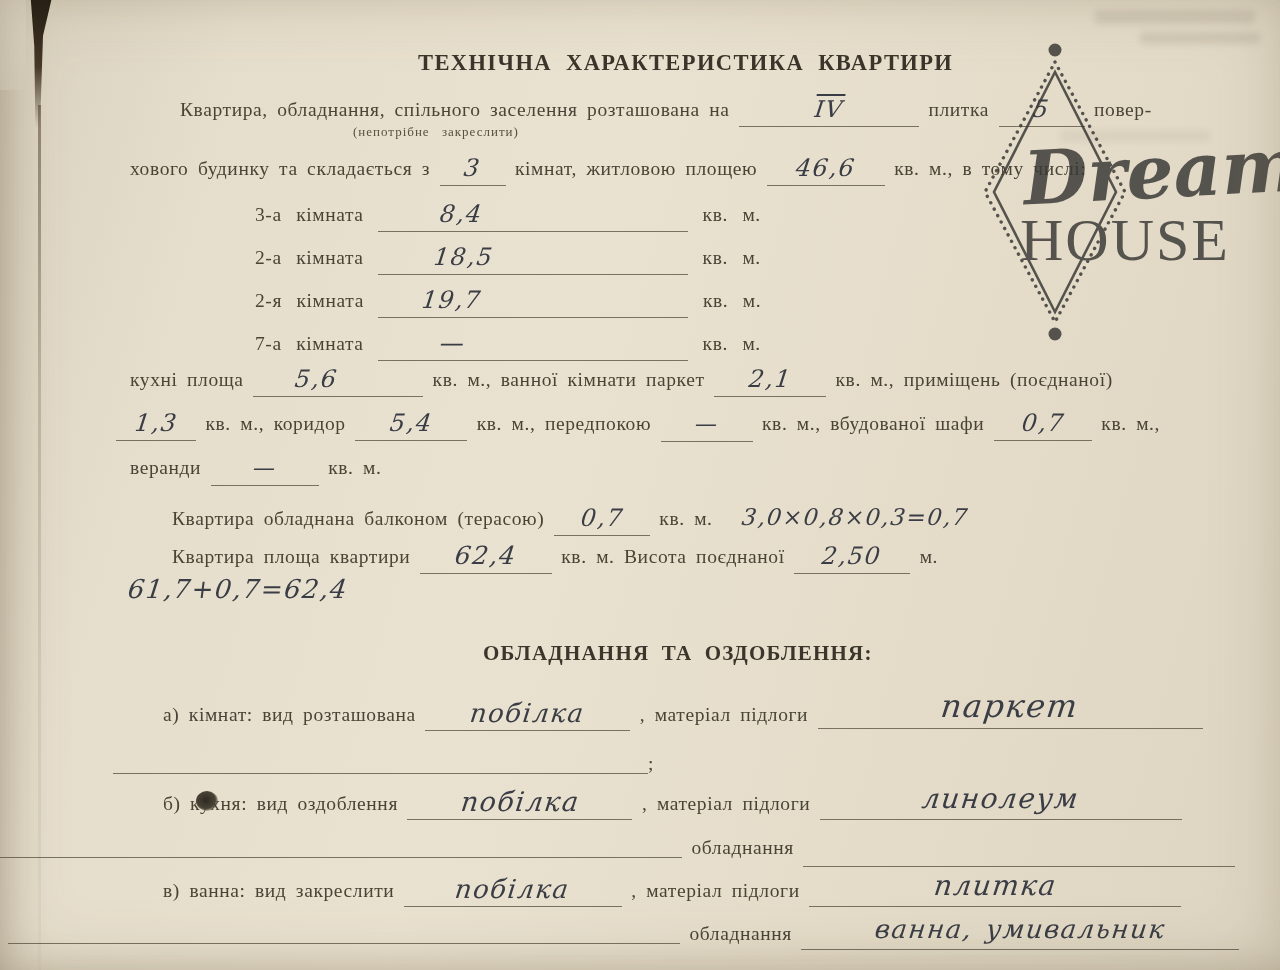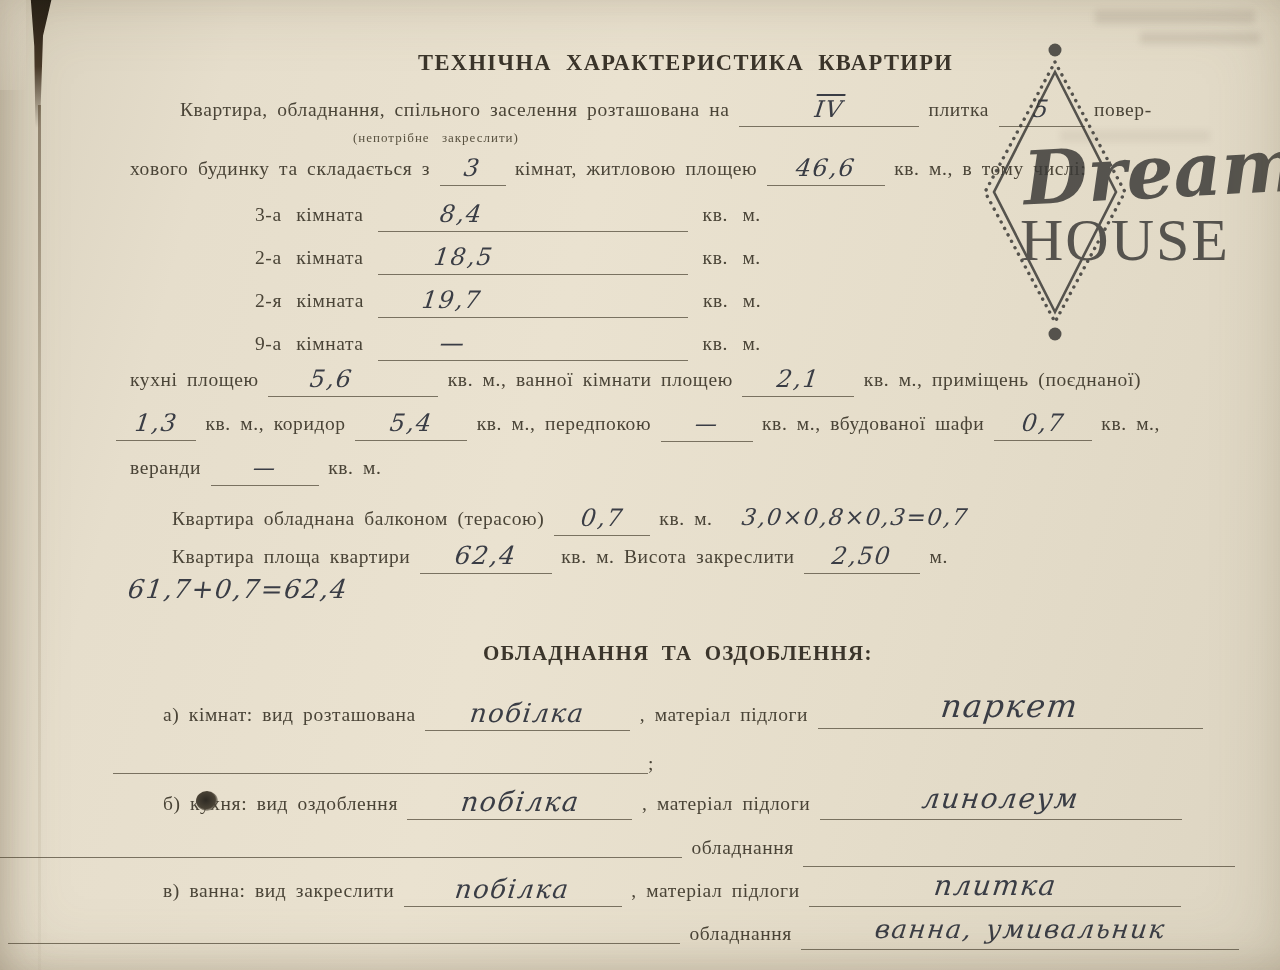--- a/index.html
+++ b/index.html
@@ -57,21 +57,21 @@
 
 <div class="p title" style="left:418px; top:50px;">ТЕХНІЧНА ХАРАКТЕРИСТИКА КВАРТИРИ</div>
 
 <div class="p" style="left:180px; top:99px;">
   <span>Квартира, обладнання, спільного заселення розташована на</span>
   <span class="b" style="width:180px;"><span class="hw ov" style="font-size:23px;">IV</span></span>
   <span>плитка</span>
   <span class="b" style="width:86px;"><span class="hw" style="font-size:24px;">5</span></span>
   <span>повер-</span>
 </div>
-<div class="p note" style="left:353px; top:130px;">(непотрібне закреслити)</div>
+<div class="p note" style="left:353px; top:124px;">(непотрібне закреслити)</div>
 
 <div class="p" style="left:130px; top:158px;">
   <span>хового будинку та складається з</span>
   <span class="b" style="width:66px;"><span class="hw" style="font-size:24px;">3</span></span>
   <span>кімнат, житловою площею</span>
   <span class="b" style="width:118px;"><span class="hw" style="font-size:24px;">46,6</span></span>
   <span>кв. м., в тому числі:</span>
 </div>
 
 <div class="p sp" style="left:255px; top:204px;">
@@ -83,29 +83,29 @@
   <span>2-а кімната</span>
   <span class="b left" style="width:310px; padding-left:56px;"><span class="hw" style="font-size:24px;">18,5</span></span>
   <span>кв. м.</span>
 </div>
 <div class="p sp" style="left:255px; top:290px;">
   <span>2-я кімната</span>
   <span class="b left" style="width:310px; padding-left:44px;"><span class="hw" style="font-size:24px;">19,7</span></span>
   <span>кв. м.</span>
 </div>
 <div class="p sp" style="left:255px; top:333px;">
-  <span>9-а кімната</span>
+  <span>7-а кімната</span>
   <span class="b left" style="width:310px; padding-left:62px;"><span class="hw" style="font-size:24px;">—</span></span>
   <span>кв. м.</span>
 </div>
 
 <div class="p" style="left:130px; top:369px;">
-  <span>кухні площею</span>
+  <span>кухні площа</span>
   <span class="b left" style="width:170px; padding-left:42px;"><span class="hw" style="font-size:24px;">5,6</span></span>
-  <span>кв. м., ванної кімнати площею</span>
+  <span>кв. м., ванної кімнати паркет</span>
   <span class="b" style="width:112px;"><span class="hw" style="font-size:24px;">2,1</span></span>
   <span>кв. м., приміщень (поєднаної)</span>
 </div>
 <div class="p" style="left:116px; top:413px;">
   <span class="b" style="width:80px;"><span class="hw" style="font-size:24px;">1,3</span></span>
   <span>кв. м., коридор</span>
   <span class="b" style="width:112px;"><span class="hw" style="font-size:24px;">5,4</span></span>
   <span>кв. м., передпокою</span>
   <span class="b" style="width:92px;"><span class="hw" style="font-size:22px;">—</span></span>
   <span>кв. м., вбудованої шафи</span>
@@ -122,21 +122,21 @@
   <span>Квартира обладнана балконом (терасою)</span>
   <span class="b" style="width:96px;"><span class="hw" style="font-size:24px;">0,7</span></span>
   <span>кв. м.</span>
   <span class="gap"></span>
   <span class="hw" style="font-size:23px;">3,0×0,8×0,3=0,7</span>
 </div>
 
 <div class="p" style="left:172px; top:546px;">
   <span>Квартира площа квартири</span>
   <span class="b" style="width:132px;"><span class="hw" style="font-size:25px;">62,4</span></span>
-  <span>кв. м. Висота закреслити</span>
+  <span>кв. м. Висота поєднаної</span>
   <span class="b" style="width:116px;"><span class="hw" style="font-size:24px;">2,50</span></span>
   <span>м.</span>
 </div>
 <div class="hw hw-free" style="left:128px; top:574px; font-size:26px;">61,7+0,7=62,4</div>
 
 <div class="p sec-title" style="left:483px; top:641px;">ОБЛАДНАННЯ ТА ОЗДОБЛЕННЯ:</div>
 
 <div class="p" style="left:163px; top:703px;">
   <span>а) кімнат: вид розташована</span>
   <span class="b" style="width:205px;"><span class="hw" style="font-size:26px;">побілка</span></span>

